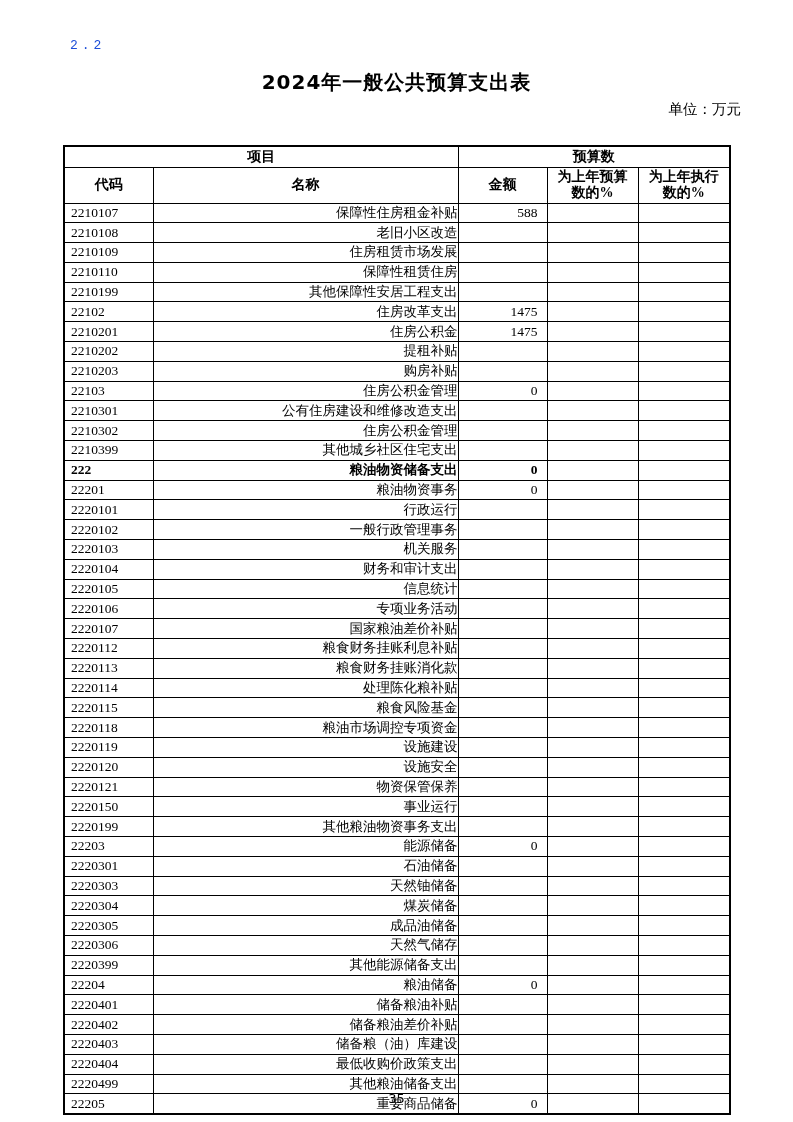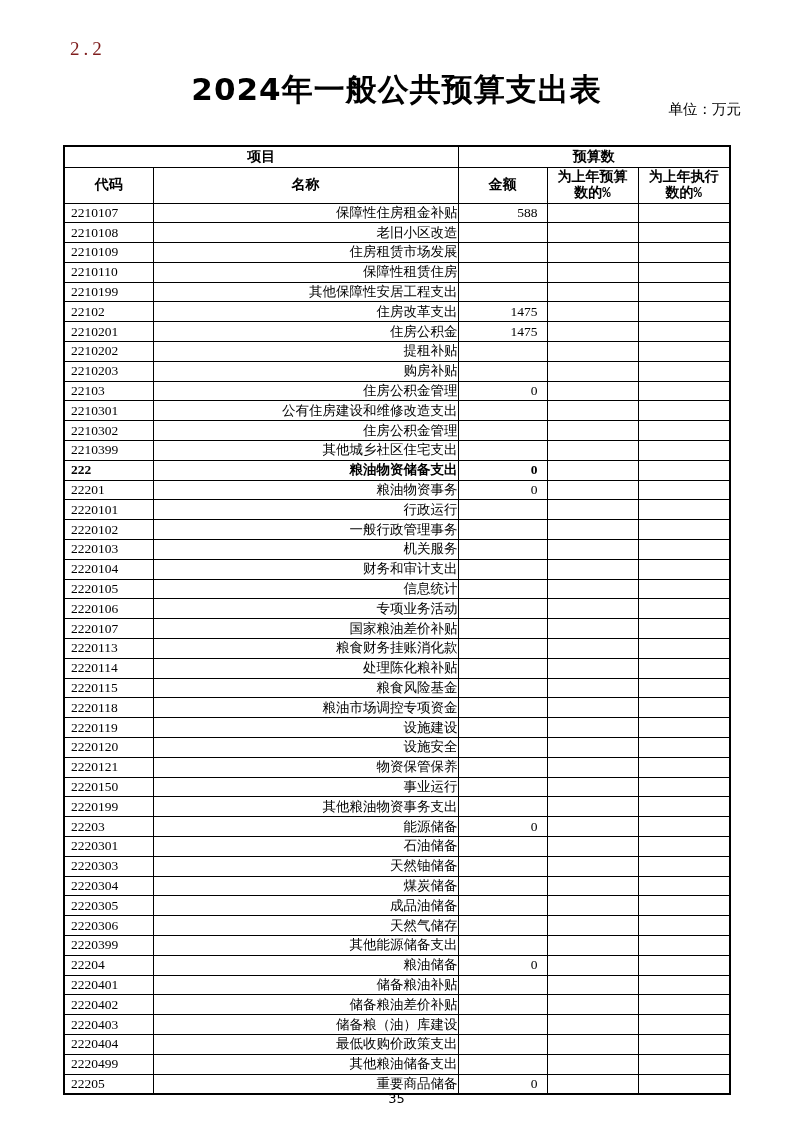--- a/index.html
+++ b/index.html
@@ -10,34 +10,34 @@
     height: 1122px;
     background: #ffffff;
     font-family: "Liberation Serif", "DejaVu Serif", serif;
     color: #000000;
     overflow: hidden;
   }
   .section-number {
     position: absolute;
     left: 70px;
     top: 38px;
-    font-family: Liberation Serif, serif;
-    font-size: 19px;
+    font-family: Liberation Mono, monospace;
+    font-size: 13px;
     letter-spacing: 4px;
-    color: #7f1d1d;
+    color: #1d4ed8;
   }
   .doc-title {
     position: absolute;
     top: 69px;
     left: 0;
     width: 100%;
     text-align: center;
     font-family: "DejaVu Sans", "Liberation Sans", sans-serif;
     font-weight: bold;
-    font-size: 31px;
+    font-size: 20px;
     letter-spacing: 1px;
   }
   .unit-label {
     position: absolute;
     top: 100px;
     right: 52px;
     font-size: 14.5px;
   }
   table.budget-table {
     position: absolute;
@@ -55,21 +55,21 @@
     white-space: nowrap;
     vertical-align: middle;
   }
   .budget-table thead th {
     font-weight: bold;
     font-size: 14px;
     text-align: center;
     line-height: 16px;
   }
   tr.header-row-1 { height: 21px; }
-  tr.header-row-2 { height: 36px; font-family: Liberation Mono, monospace; }
+  tr.header-row-2 { height: 36px; }
   .budget-table tbody tr { height: 19.8px; }
   .budget-table tbody td { font-size: 13.5px; }
   td.cell-code { padding-left: 6px; text-align: left; }
   td.cell-name { text-align: right; }
   td.cell-name.indent-0 { padding-left: 7px; }
   td.cell-name.indent-1 { padding-left: 19px; }
   td.cell-name.indent-2 { padding-left: 31px; }
   td.cell-amount { text-align: right; padding-right: 9px; }
   tr.bold-row td { font-weight: bold; }
   .hdr-line { display: block; }
@@ -270,20 +270,27 @@
     <td class="cell-pct"></td>
   </tr>
         <tr>
     <td class="cell-code">2220107</td>
     <td class="cell-name indent-2">国家粮油差价补贴</td>
     <td class="cell-amount"></td>
     <td class="cell-pct"></td>
     <td class="cell-pct"></td>
   </tr>
         <tr>
+    <td class="cell-code">2220112</td>
+    <td class="cell-name indent-2">粮食财务挂账利息补贴</td>
+    <td class="cell-amount"></td>
+    <td class="cell-pct"></td>
+    <td class="cell-pct"></td>
+  </tr>
+        <tr>
     <td class="cell-code">2220113</td>
     <td class="cell-name indent-2">粮食财务挂账消化款</td>
     <td class="cell-amount"></td>
     <td class="cell-pct"></td>
     <td class="cell-pct"></td>
   </tr>
         <tr>
     <td class="cell-code">2220114</td>
     <td class="cell-name indent-2">处理陈化粮补贴</td>
     <td class="cell-amount"></td>

